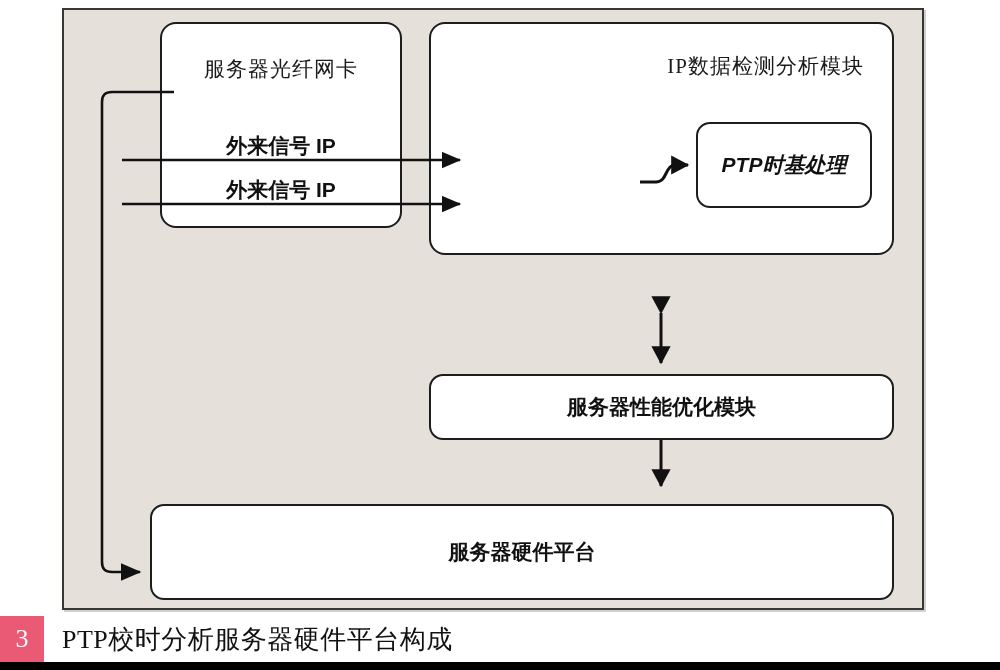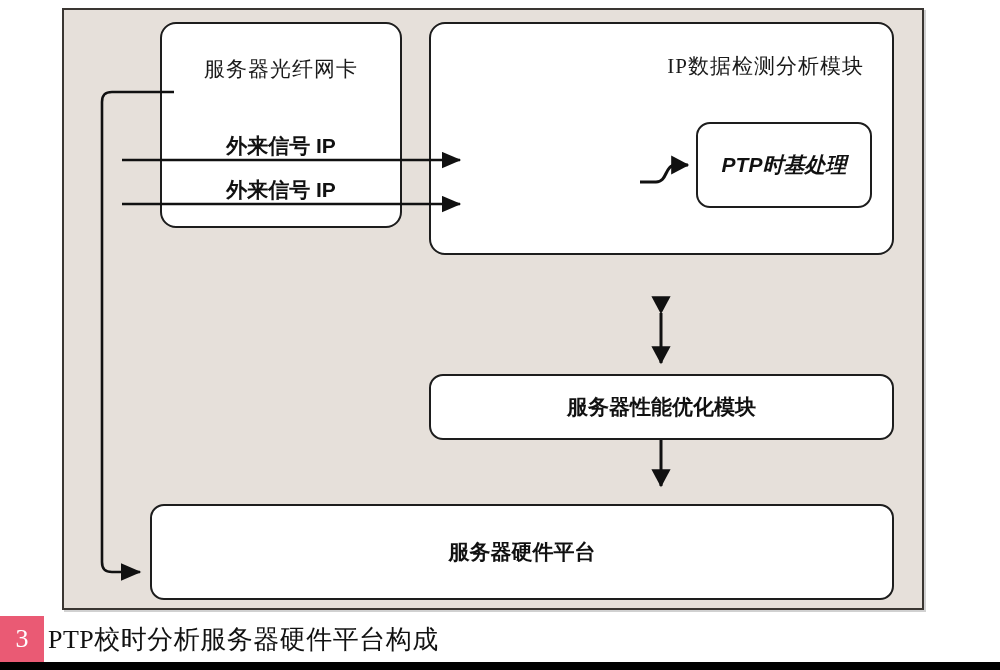--- a/index.html
+++ b/index.html
@@ -171,21 +171,21 @@
     align-items: center;
     justify-content: center;
     font-family: "Liberation Serif", serif;
     font-size: 26px;
     flex: none;
   }
   #caption-text {
     flex: 1;
     display: flex;
     align-items: center;
-    padding-left: 4px;
+    padding-left: 18px;
     font-family: "Liberation Serif", serif;
     font-size: 26px;
     color: #111111;
     letter-spacing: 0.5px;
   }
   #bottom-rule {
     position: absolute;
     left: 0;
     top: 662px;
     width: 1000px;

